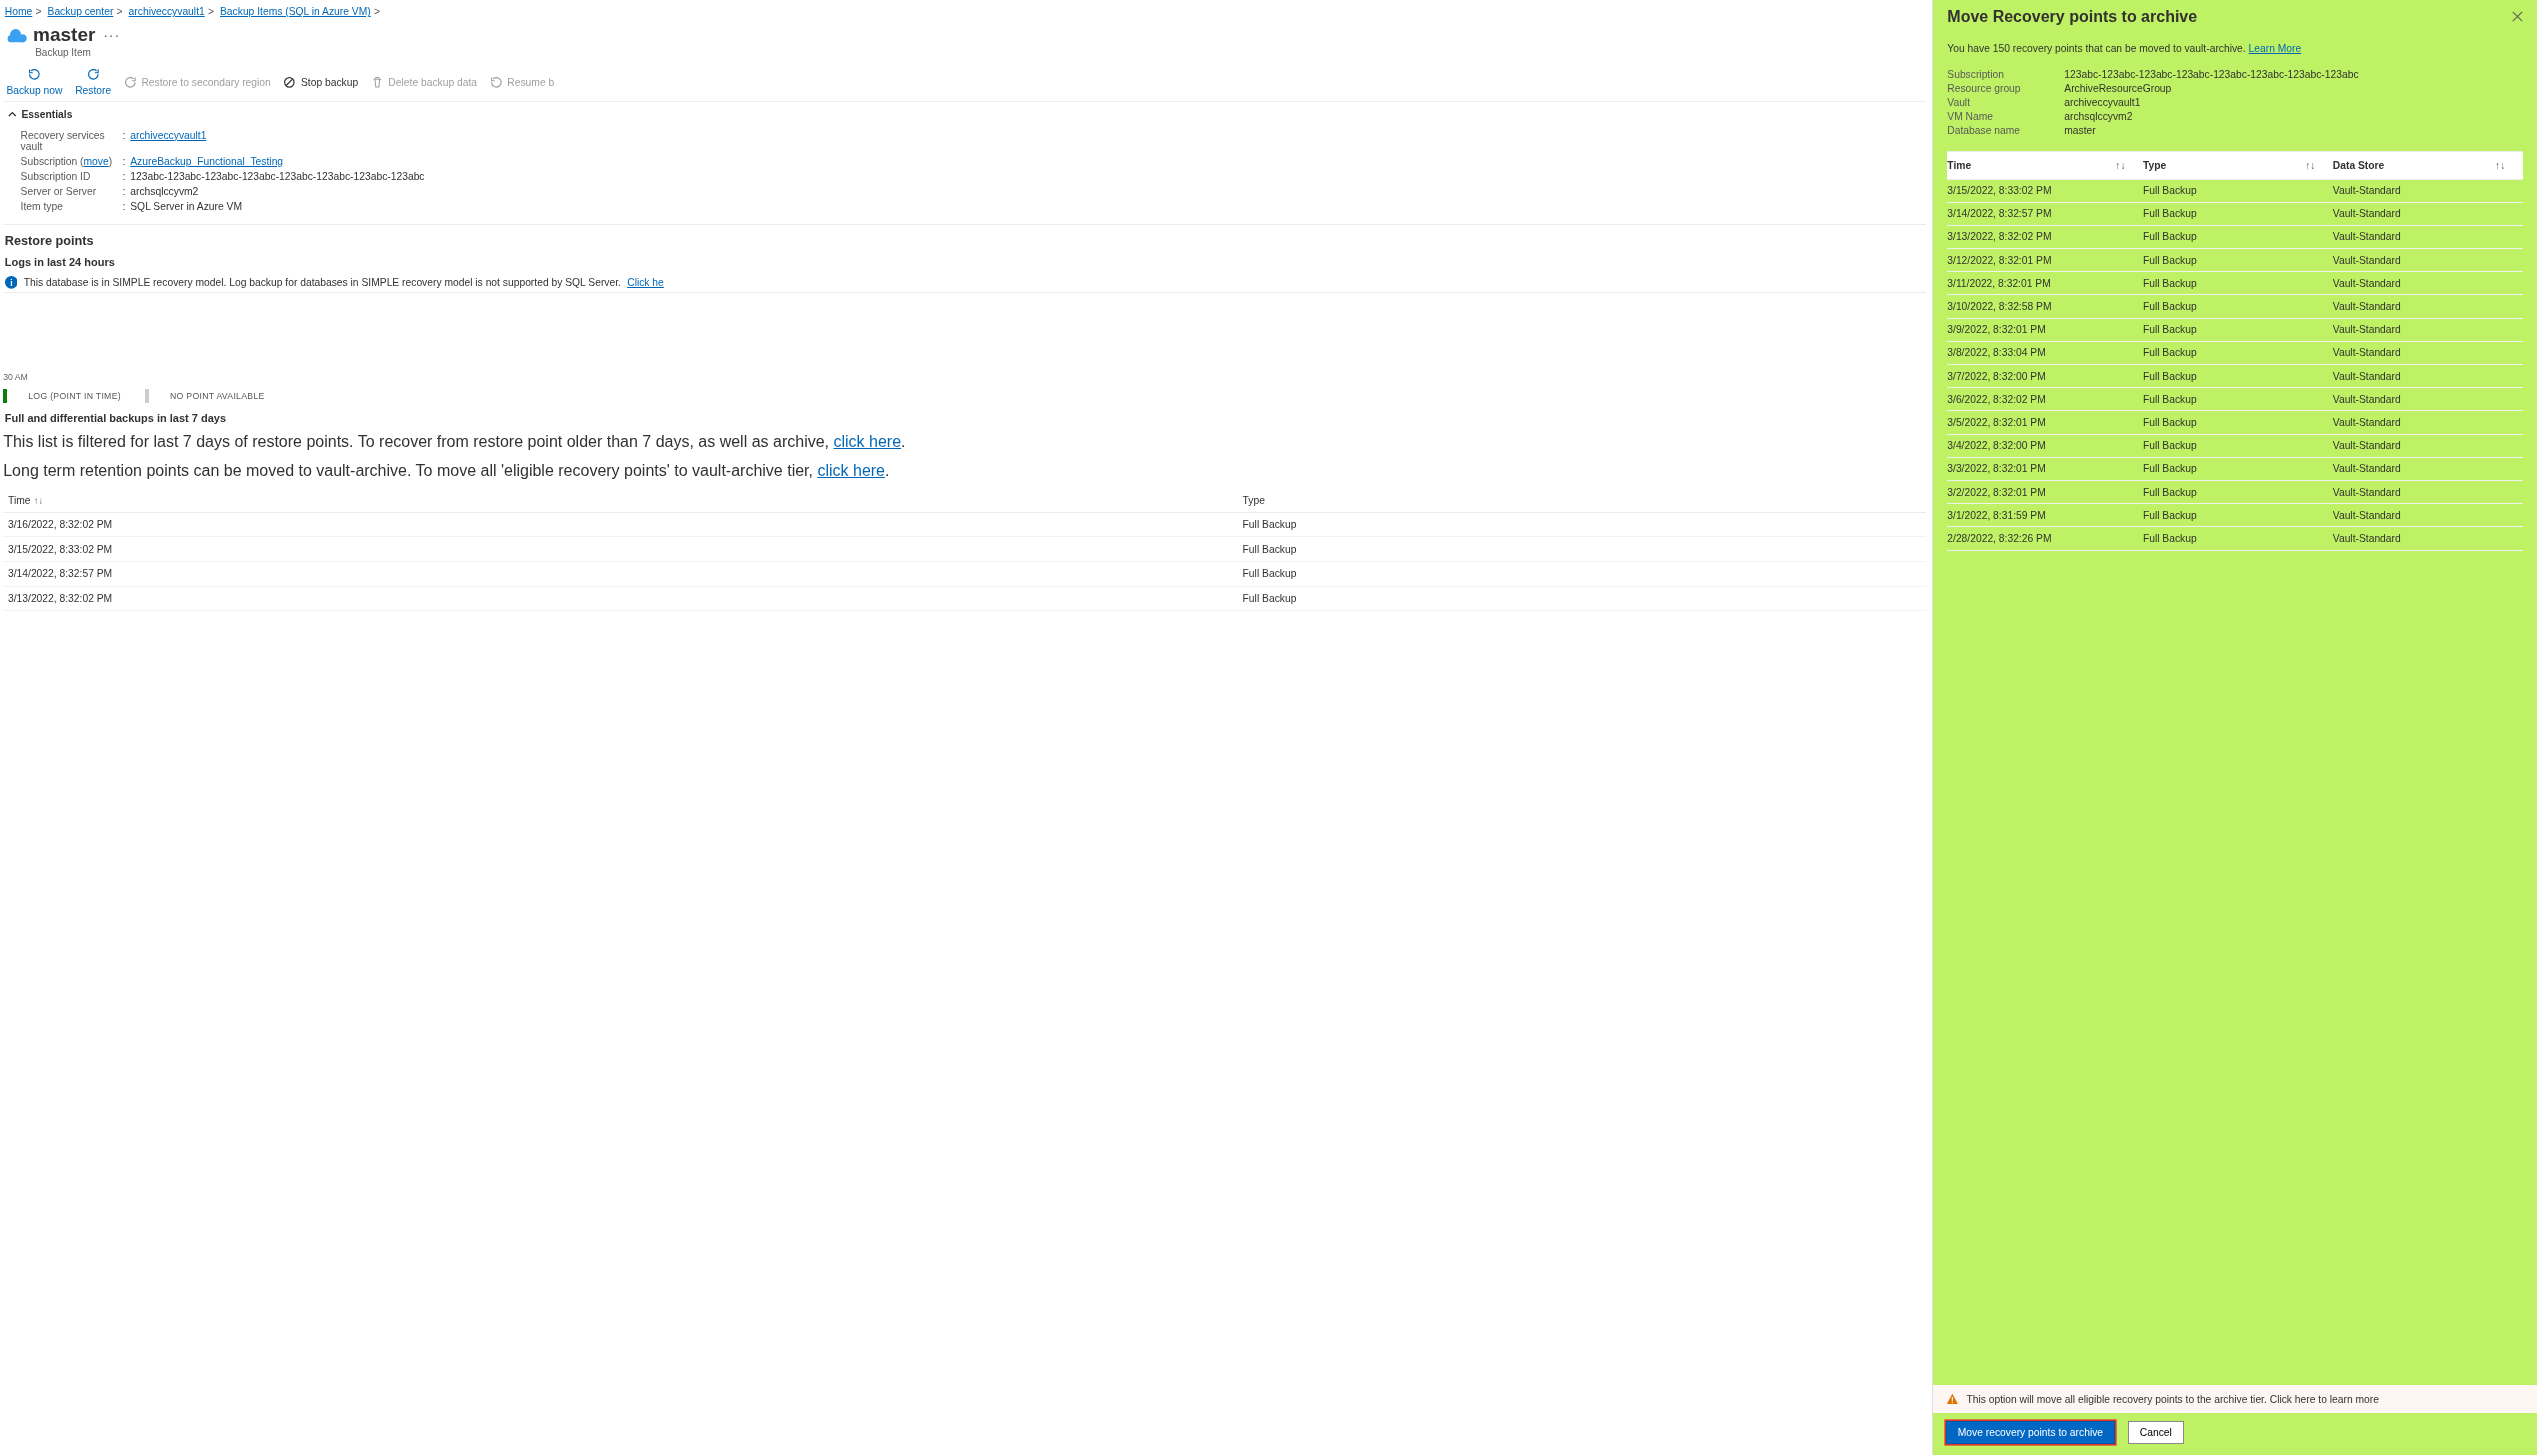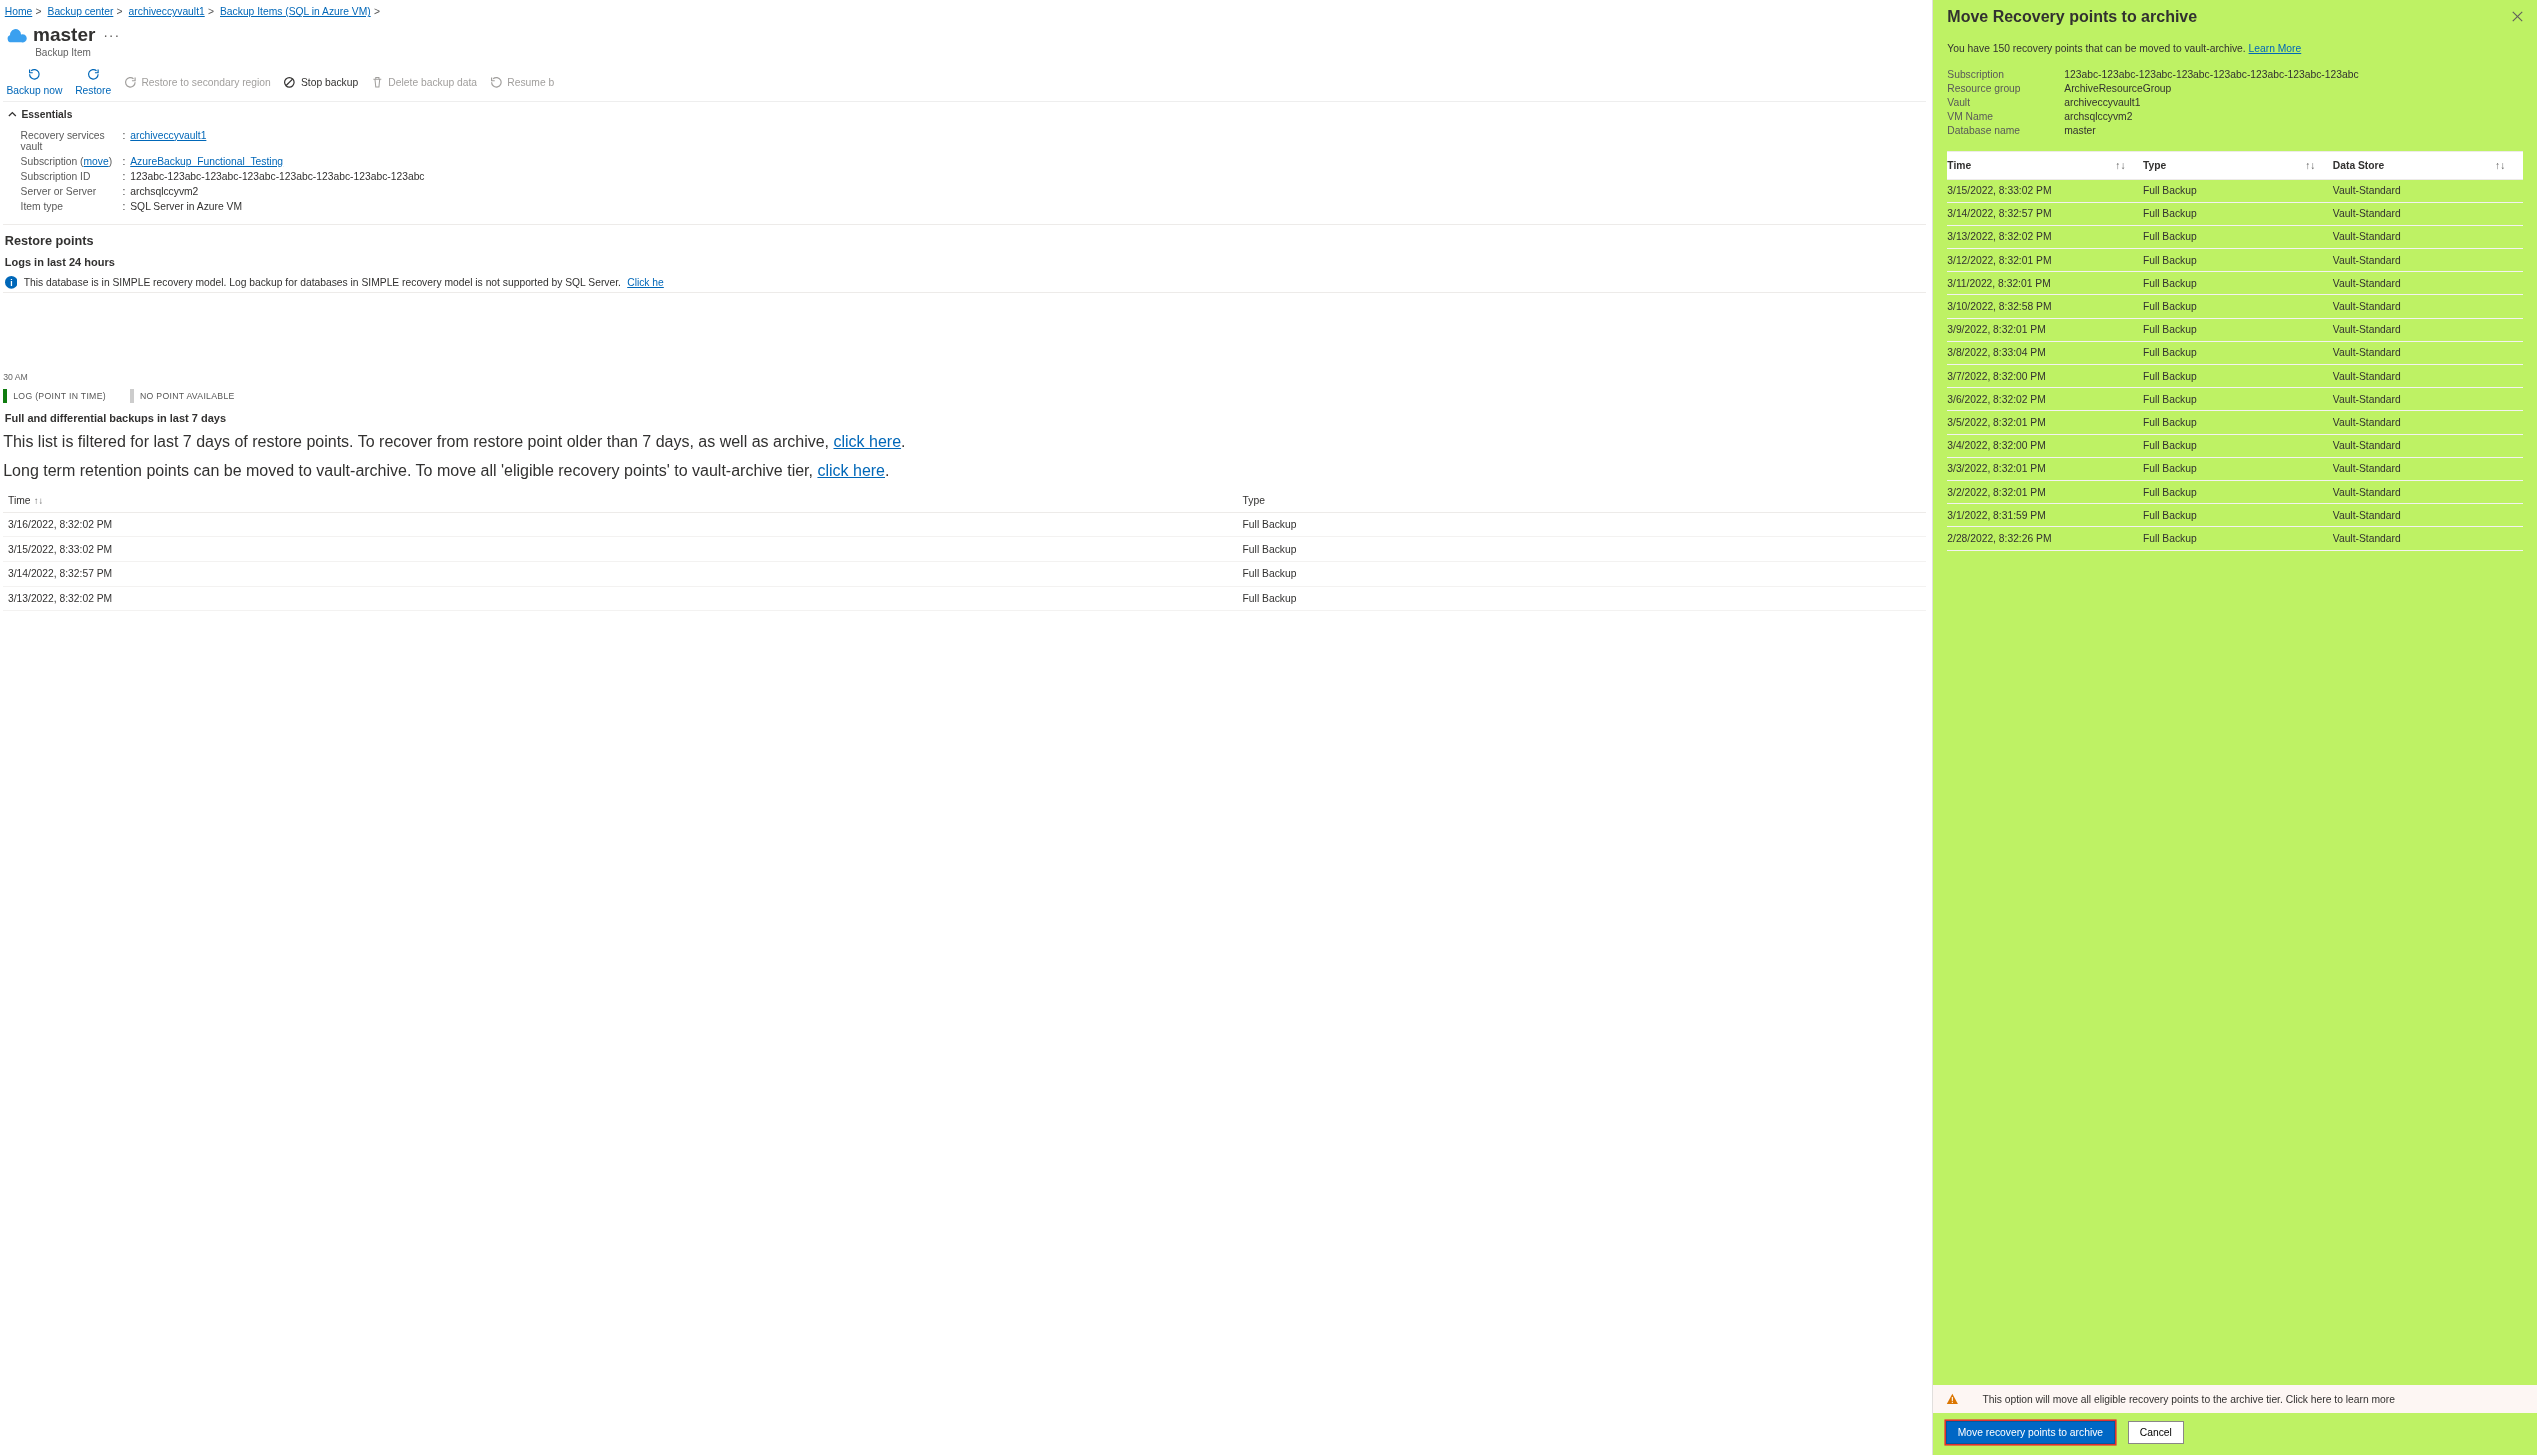--- a/index.html
+++ b/index.html
@@ -27,21 +27,21 @@
   .essentials .lbl { width: 102px; color: #595959; }
   .essentials .colon { margin-right: 4.8px; }
   .essentials .val a, .link { color: #0067b8; text-decoration: underline; cursor: pointer; }
   .section-h { font-size: 12.7px; font-weight: 600; margin: 9.5px 1.6px 6.3px 1.6px; }
   .sub-h { font-size: 11px; font-weight: 600; margin: 8px 1.6px 4.8px 1.6px; }
   .info-banner { display: flex; align-items: center; gap: 6.3px; padding: 3.2px 1.6px; border-bottom: 0.8px solid #edebe9; color: #323130; }
   .info-banner svg { width: 12.7px; height: 12.7px; flex-shrink: 0; }
   .timeline-area { margin-top: 79px; }
   .timeline-tick { font-size: 8.7px; color: #666; margin-left: 0; }
   .timeline-legend { display: flex; align-items: center; gap: 24px; margin: 6.3px 0 9.5px 0; }
-  .timeline-legend .lg { display: flex; align-items: center; gap: 6px; font-size: 8.7px; letter-spacing: 0.3px; color: #555; }
+  .timeline-legend .lg { display: flex; align-items: center; gap: 21px; font-size: 8.7px; letter-spacing: 0.3px; color: #555; }
   .sw { width: 4px; height: 14.3px; display: inline-block; }
   .sw.green { background: #107c10; }
   .sw.gray { background: #ccc; }
   .desc { font-size: 16px; margin: 3.2px 0; line-height: 1.6; }
   .table { width: 100%; border-collapse: collapse; margin-top: 4.8px; }
   .table th { text-align: left; font-weight: 400; font-size: 10.3px; padding: 6.3px 4.8px; border-bottom: 0.8px solid #edebe9; }
   .table th .sort { margin-left: 3.2px; color: #666; font-size: 9.5px; }
   .table td { padding: 6.3px 4.8px; border-bottom: 0.8px solid #f3f2f1; font-size: 10.3px; }
   
   .panel { width: 605px; border-left: 0.8px solid #e1dfdd; display: flex; flex-direction: column; position: relative; background: #bef264; }
@@ -51,21 +51,21 @@
   .close-x svg { width: 11px; height: 11px; stroke: #605e5c; }
   .panel-body { padding: 6.3px 14.3px; flex: 1; overflow: hidden; display: flex; flex-direction: column; }
   .panel-desc { font-size: 10.3px; margin: 6.3px 0 11px 0; }
   .kv { font-size: 10.3px; margin: 3.2px 0; display: flex; }
   .kv .k { width: 117px; color: #595959; }
   .panel-table-wrap { margin-top: 11px; flex: 1; overflow-y: auto; border-top: 0.8px solid #edebe9; }
   .ptable { width: 100%; border-collapse: collapse; }
   .ptable th { text-align: left; font-weight: 600; padding: 8px 6.3px 8px 0; font-size: 10.3px; border-bottom: 0.8px solid #edebe9; color: #323130; position: sticky; top: 0; background: #fff; }
   .ptable th .sort { float: right; margin-right: 11px; color: #666; font-size: 10.3px; }
   .ptable td { padding: 5.6px 0; border-bottom: 0.8px solid #f3f2f1; font-size: 10.3px; }
-  .warn-banner { background: #fdf6f3; display: flex; align-items: center; gap: 24px; padding: 8px 12.7px; font-size: 10.3px; }
+  .warn-banner { background: #fdf6f3; display: flex; align-items: center; gap: 8px; padding: 8px 12.7px; font-size: 10.3px; }
   .warn-banner svg { width: 12.7px; height: 12.7px; }
   .panel-footer { padding: 8px 12.7px 11px 12.7px; display: flex; gap: 12.7px; }
   .primary-btn { background: #0067c5; color: #fff; border: 0.8px solid #005aa0; padding: 4.8px 11px; font-size: 10.3px; cursor: pointer; box-shadow: 0 0 0 1.6px #e03030; }
   .secondary-btn { background: #fff; border: 0.8px solid #8a8886; padding: 4.8px 11px; font-size: 10.3px; cursor: pointer; }
 </style>
 </head>
 <body>
 
 <div class="main-area">
 

